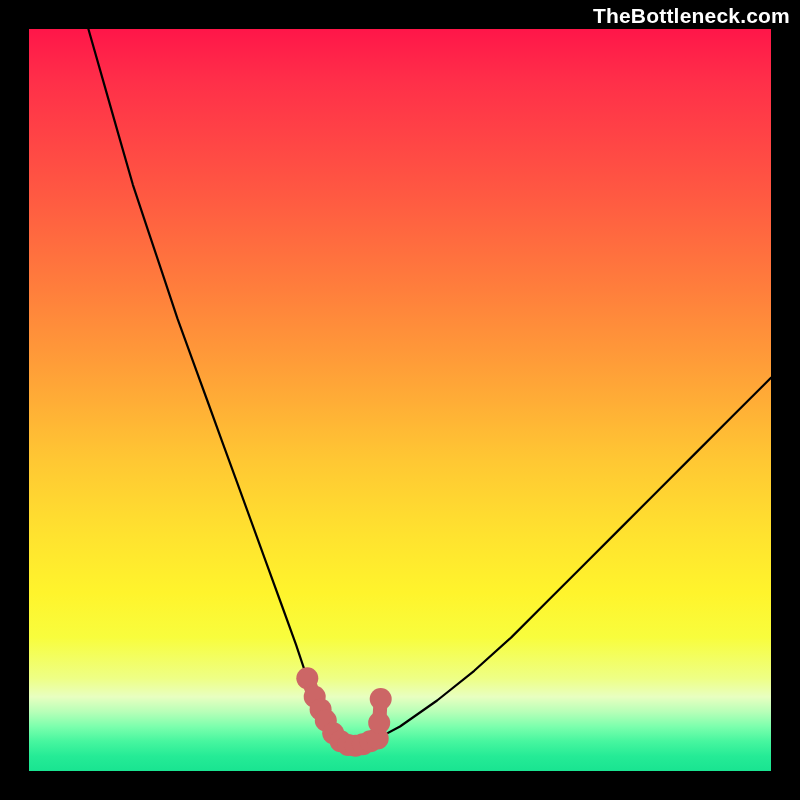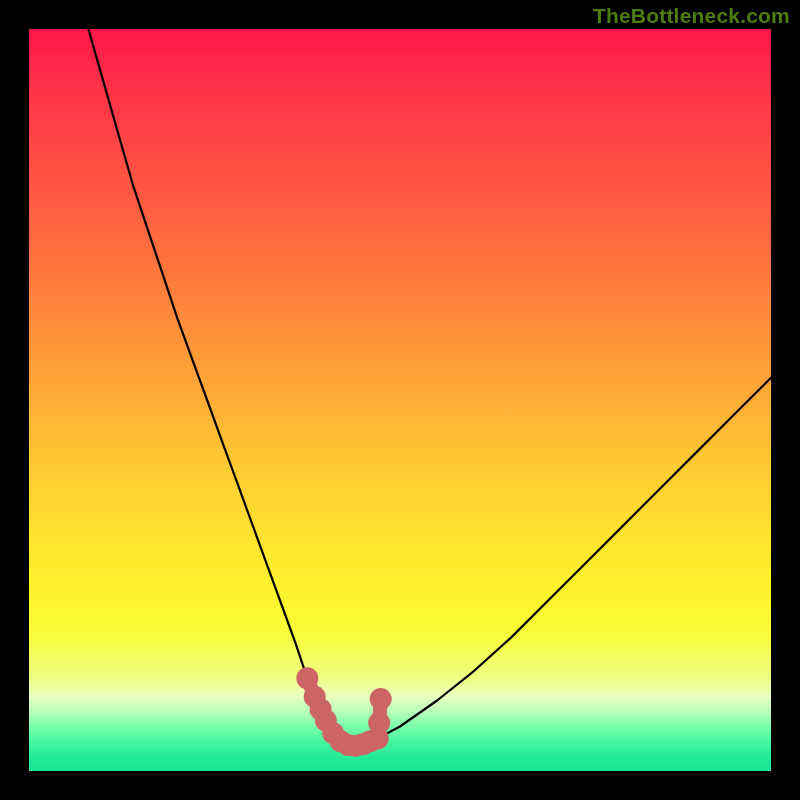--- a/index.html
+++ b/index.html
@@ -37,21 +37,21 @@
       #b8ffb8 92%,
       #7cffad 94%,
       #47f69f 96%,
       #25eb96 98%,
       #19e491 100%);
   }
   .attrib {
     position: absolute;
     top: 4px;
     right: 10px;
-    color: #4d7c0f;
+    color: #ffffff;
     font-size: 21px;
     font-weight: 600;
     letter-spacing: 0.2px;
     user-select: none;
   }
   svg.curve {
     position: absolute;
     left: 29px;
     top: 29px;
     width: 742px;

